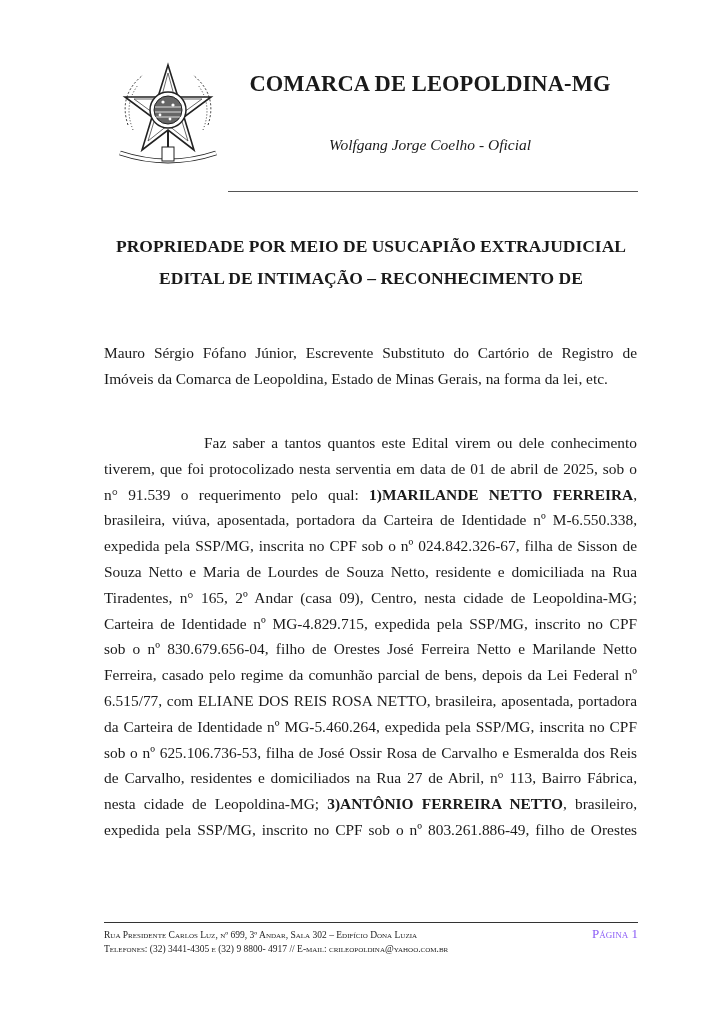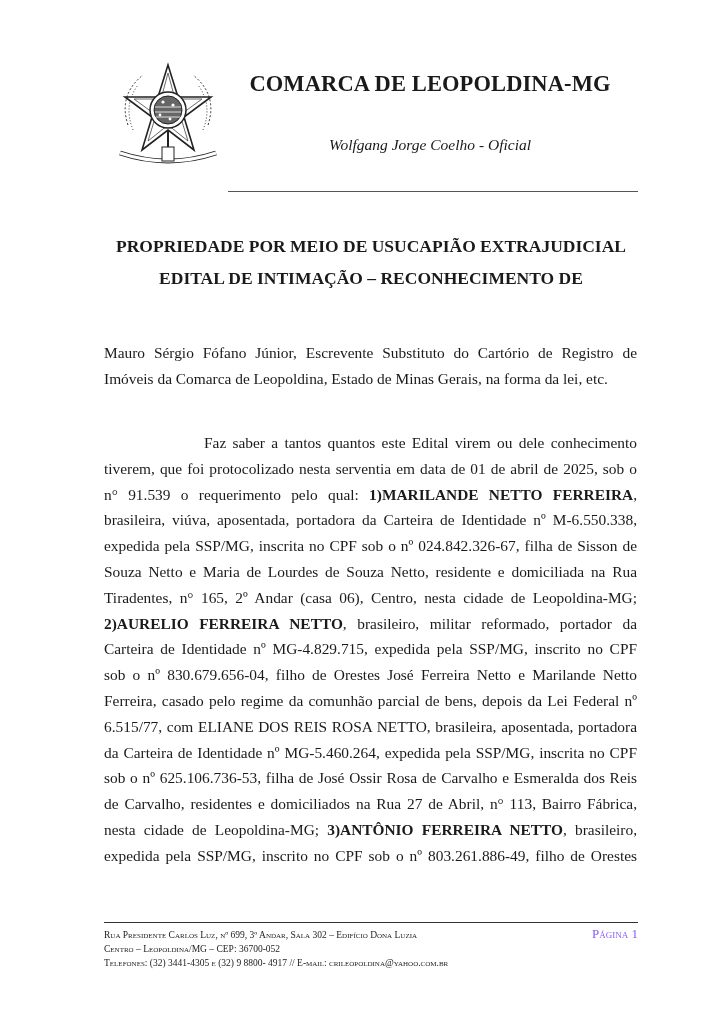--- a/index.html
+++ b/index.html
@@ -67,32 +67,30 @@
   <span class="line last">Imóveis da Comarca de Leopoldina, Estado de Minas Gerais, na forma da lei, etc.</span>
 </div>
 
 <div class="para" id="body-para" style="top:430px;">
     <span class="line indent">Faz saber a tantos quantos este Edital virem ou dele conhecimento</span>
     <span class="line">tiverem, que foi protocolizado nesta serventia em data de 01 de abril de 2025, sob o</span>
     <span class="line"><span>n° 91.539 o requerimento pelo qual: </span><b>1)MARILANDE NETTO FERREIRA</b><span>,</span></span>
     <span class="line">brasileira, viúva, aposentada, portadora da Carteira de Identidade nº M-6.550.338,</span>
     <span class="line">expedida pela SSP/MG, inscrita no CPF sob o nº 024.842.326-67, filha de Sisson de</span>
     <span class="line">Souza Netto e Maria de Lourdes de Souza Netto, residente e domiciliada na Rua</span>
-    <span class="line">Tiradentes, n° 165, 2º Andar (casa 06), Centro, nesta cidade de Leopoldina-MG;</span>
-    <span class="line"><span></span><b>2)AURELIO FERREIRA NETTO</b><span>, brasileiro, militar reformado, portador da</span></span>
+    <span class="line">Tiradentes, n° 165, 2º Andar (casa 09), Centro, nesta cidade de Leopoldina-MG;</span>
     <span class="line">Carteira de Identidade nº MG-4.829.715, expedida pela SSP/MG, inscrito no CPF</span>
     <span class="line">sob o nº 830.679.656-04, filho de Orestes José Ferreira Netto e Marilande Netto</span>
     <span class="line">Ferreira, casado pelo regime da comunhão parcial de bens, depois da Lei Federal nº</span>
     <span class="line">6.515/77, com ELIANE DOS REIS ROSA NETTO, brasileira, aposentada, portadora</span>
     <span class="line">da Carteira de Identidade nº MG-5.460.264, expedida pela SSP/MG, inscrita no CPF</span>
     <span class="line">sob o nº 625.106.736-53, filha de José Ossir Rosa de Carvalho e Esmeralda dos Reis</span>
     <span class="line">de Carvalho, residentes e domiciliados na Rua 27 de Abril, n° 113, Bairro Fábrica,</span>
     <span class="line"><span>nesta cidade de Leopoldina-MG; </span><b>3)ANTÔNIO FERREIRA NETTO</b><span>, brasileiro,</span></span>
     <span class="line">expedida pela SSP/MG, inscrito no CPF sob o nº 803.261.886-49, filho de Orestes</span>
   </div>
 
 <div class="ftr-rule"></div>
 <div class="ftr">
   <div>Rua Presidente Carlos Luz, nº 699, 3º Andar, Sala 302 – Edifício Dona Luzia</div>
-  <div>Centro – Leopoldina/MG – CEP: 36700-052</div>
   <div>Telefones: (32) 3441-4305 e (32) 9 8800- 4917  //  E-mail: crileopoldina@yahoo.com.br</div>
 </div>
 <div class="page-num">Página 1</div>
 
 </body></html>

